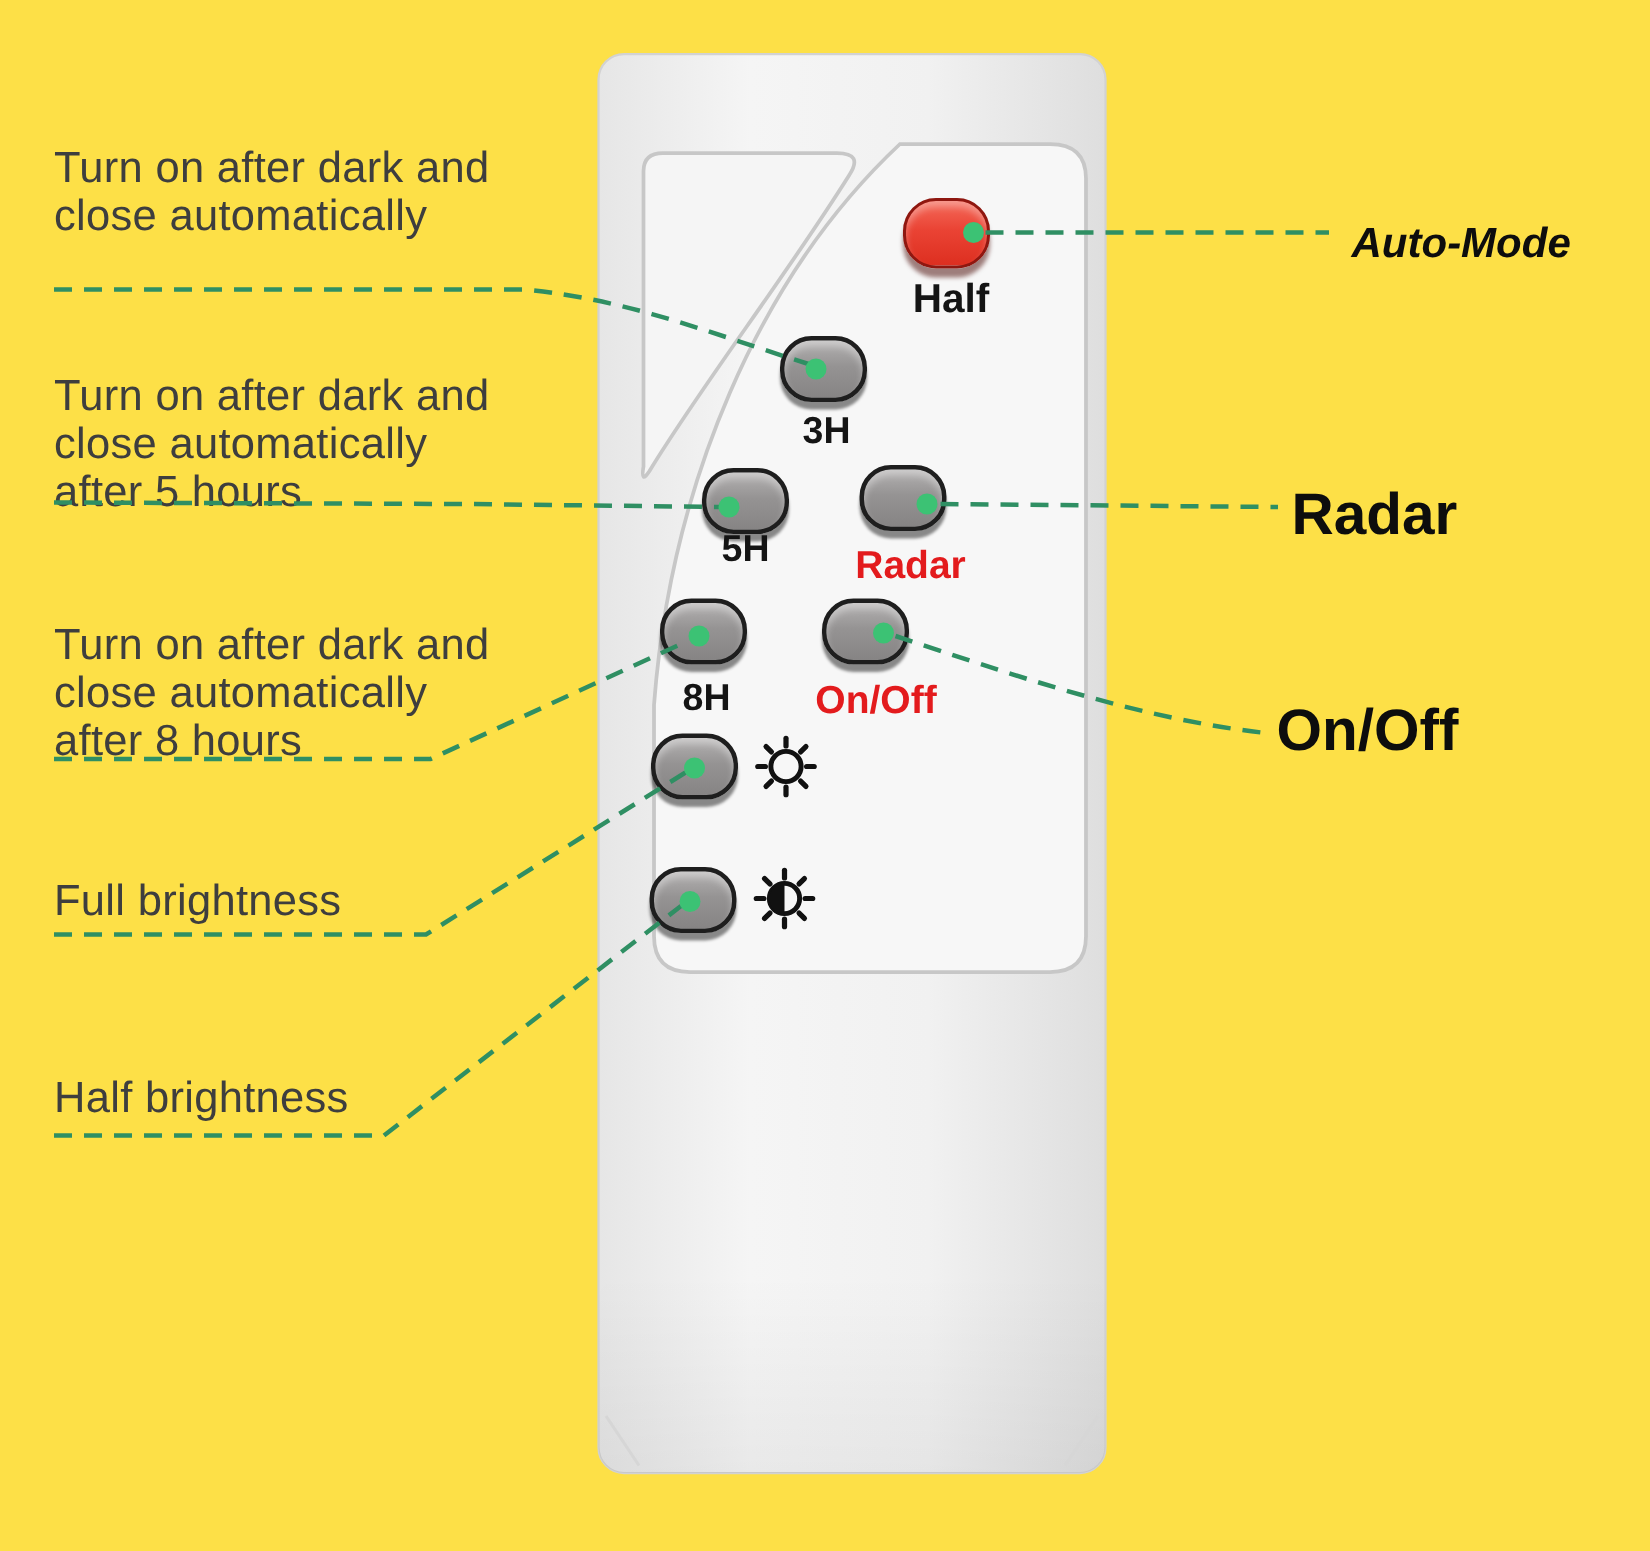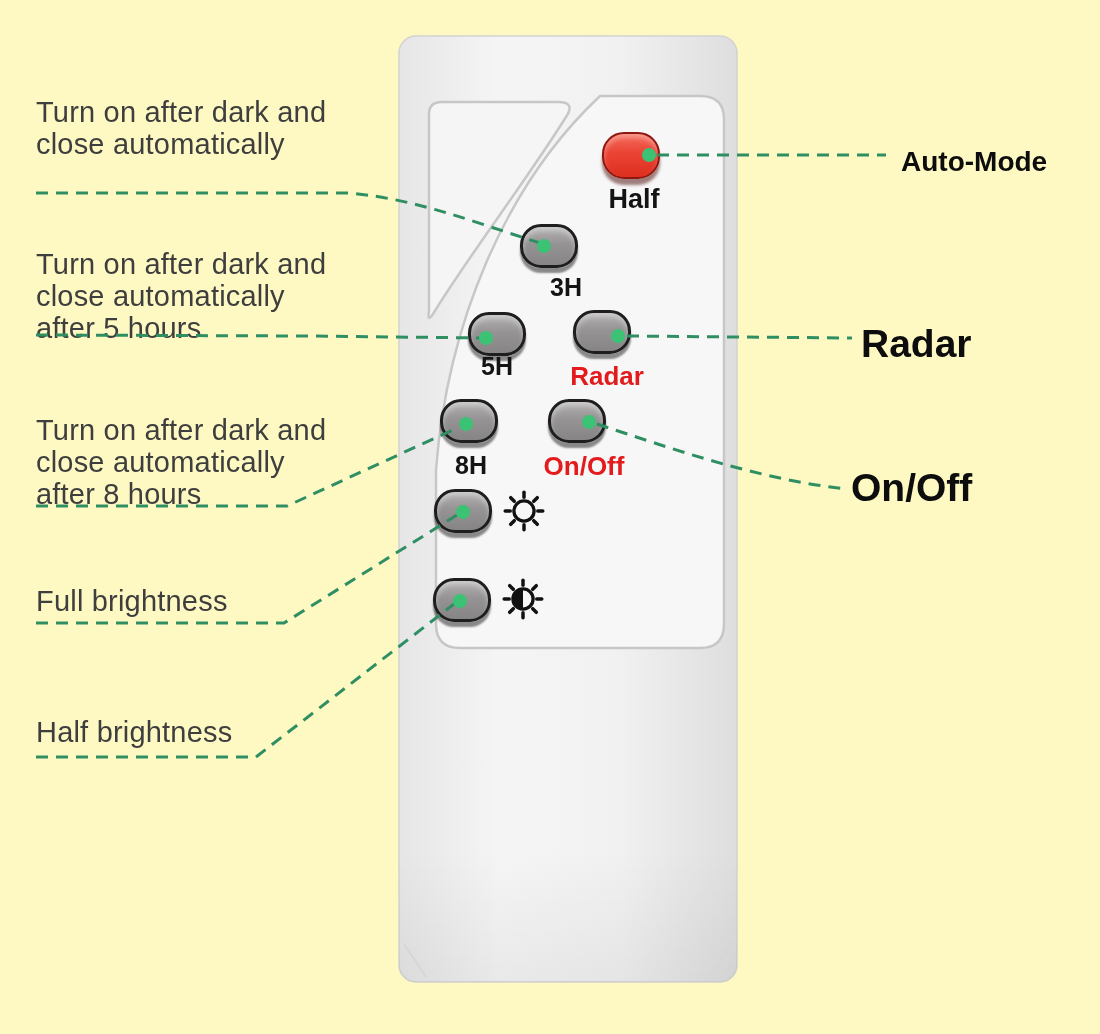--- a/index.html
+++ b/index.html
@@ -1,39 +1,39 @@
 <!DOCTYPE html>
 <html><head>
 <meta charset="utf-8">
 <style>
   html,body{margin:0;padding:0;background:#ffffff;}
   .canvas{
     position:relative;
     width:1100px;height:1034px;
-    background:#fef9c3;
+    background:#fde047;
     overflow:hidden;
     font-family:"Liberation Sans", sans-serif;
   }
   svg.layer{position:absolute;left:0;top:0;}
   .base{z-index:1;}
   .overlay{z-index:6;pointer-events:none;}
 
   
   .note{
     position:absolute;left:36px;z-index:2;
     font-size:29px;line-height:32px;color:#3e3e3e;
     letter-spacing:0.2px;white-space:nowrap;
   }
 
   
   .rlabel{
     position:absolute;z-index:2;color:#0d0d0d;
     font-weight:700;white-space:nowrap;
   }
-  .rlabel.small{font-size:28px;}
+  .rlabel.small{font-size:28px;font-style:italic;}
   .rlabel.big{font-size:39px;}
 
   
   .btn{
     position:absolute;z-index:4;
     width:58px;height:44px;border-radius:21px;
     background:linear-gradient(180deg,#b3b1b1 0%,#959393 45%,#868484 100%);
     border:3px solid #1e1e1e;
     box-shadow:0 5px 2px rgba(0,0,0,0.45), inset 0 4px 5px rgba(255,255,255,0.35);
     box-sizing:border-box;
@@ -115,21 +115,21 @@
   <div class="btn red" style="left:602px;top:132px;"></div>
   <div class="btn" style="left:520px;top:224px;"></div>
   <div class="btn" style="left:468px;top:312px;"></div>
   <div class="btn" style="left:573px;top:310px;"></div>
   <div class="btn" style="left:440px;top:399px;"></div>
   <div class="btn" style="left:548px;top:399px;"></div>
   <div class="btn" style="left:434px;top:489px;"></div>
   <div class="btn" style="left:433px;top:578px;"></div>
 
   <div class="blabel" style="left:634px;top:184px;font-size:27px;">Half</div>
-  <div class="blabel" style="left:566px;top:273px;font-size:25px;">3H</div>
+  <div class="blabel" style="left:551px;top:273px;font-size:25px;">3H</div>
   <div class="blabel" style="left:497px;top:352px;font-size:25px;">5H</div>
   <div class="blabel redtxt" style="left:607px;top:361px;font-size:26px;">Radar</div>
   <div class="blabel" style="left:471px;top:451px;font-size:25px;">8H</div>
   <div class="blabel redtxt" style="left:584px;top:451px;font-size:26px;">On/Off</div>
 
   <svg class="icon" style="left:502px;top:489px;" width="44" height="44" viewBox="0 0 48 48">
     <circle cx="24" cy="24" r="11" fill="none" stroke="#111" stroke-width="3.6"></circle>
     <g stroke="#111" stroke-width="3.8" stroke-linecap="round">
       <line x1="39" y1="24" x2="44.5" y2="24"></line>
         <line x1="9" y1="24" x2="3.5" y2="24"></line>

